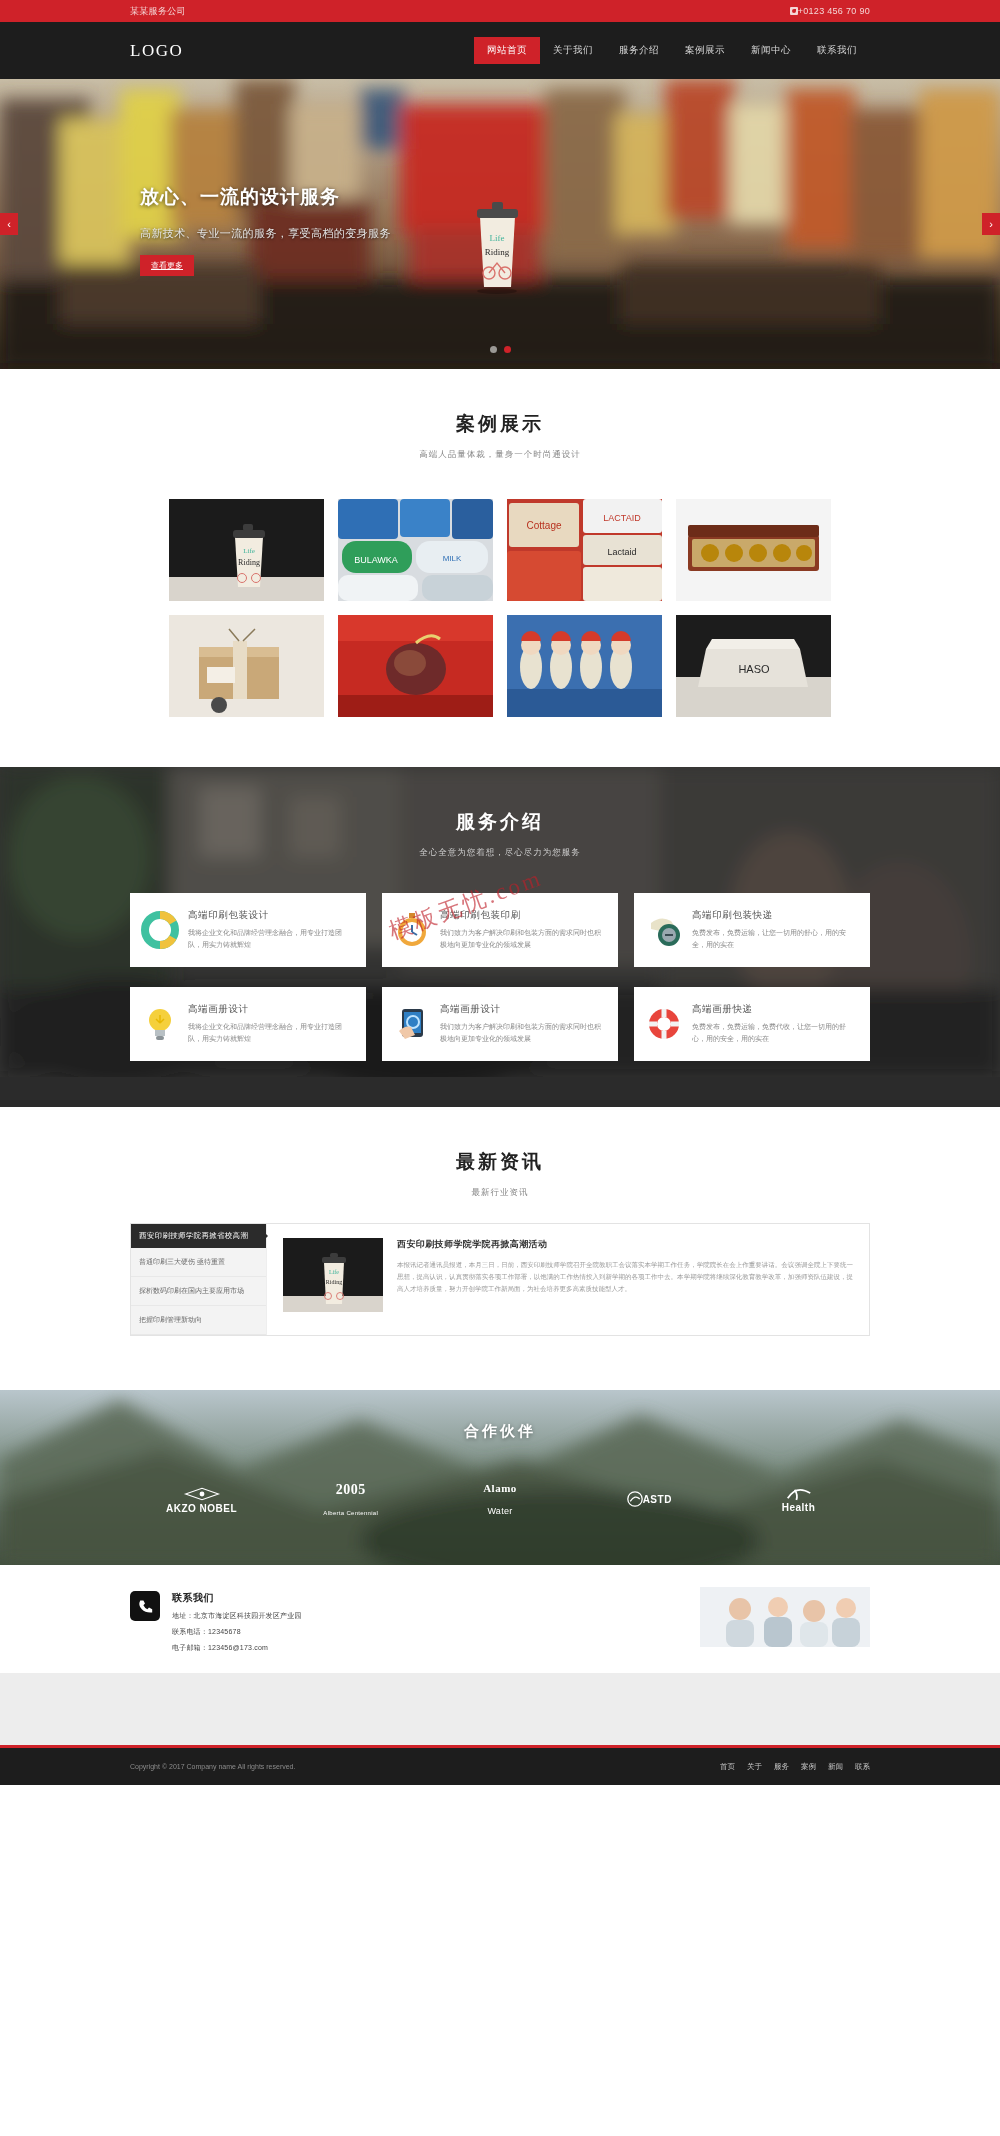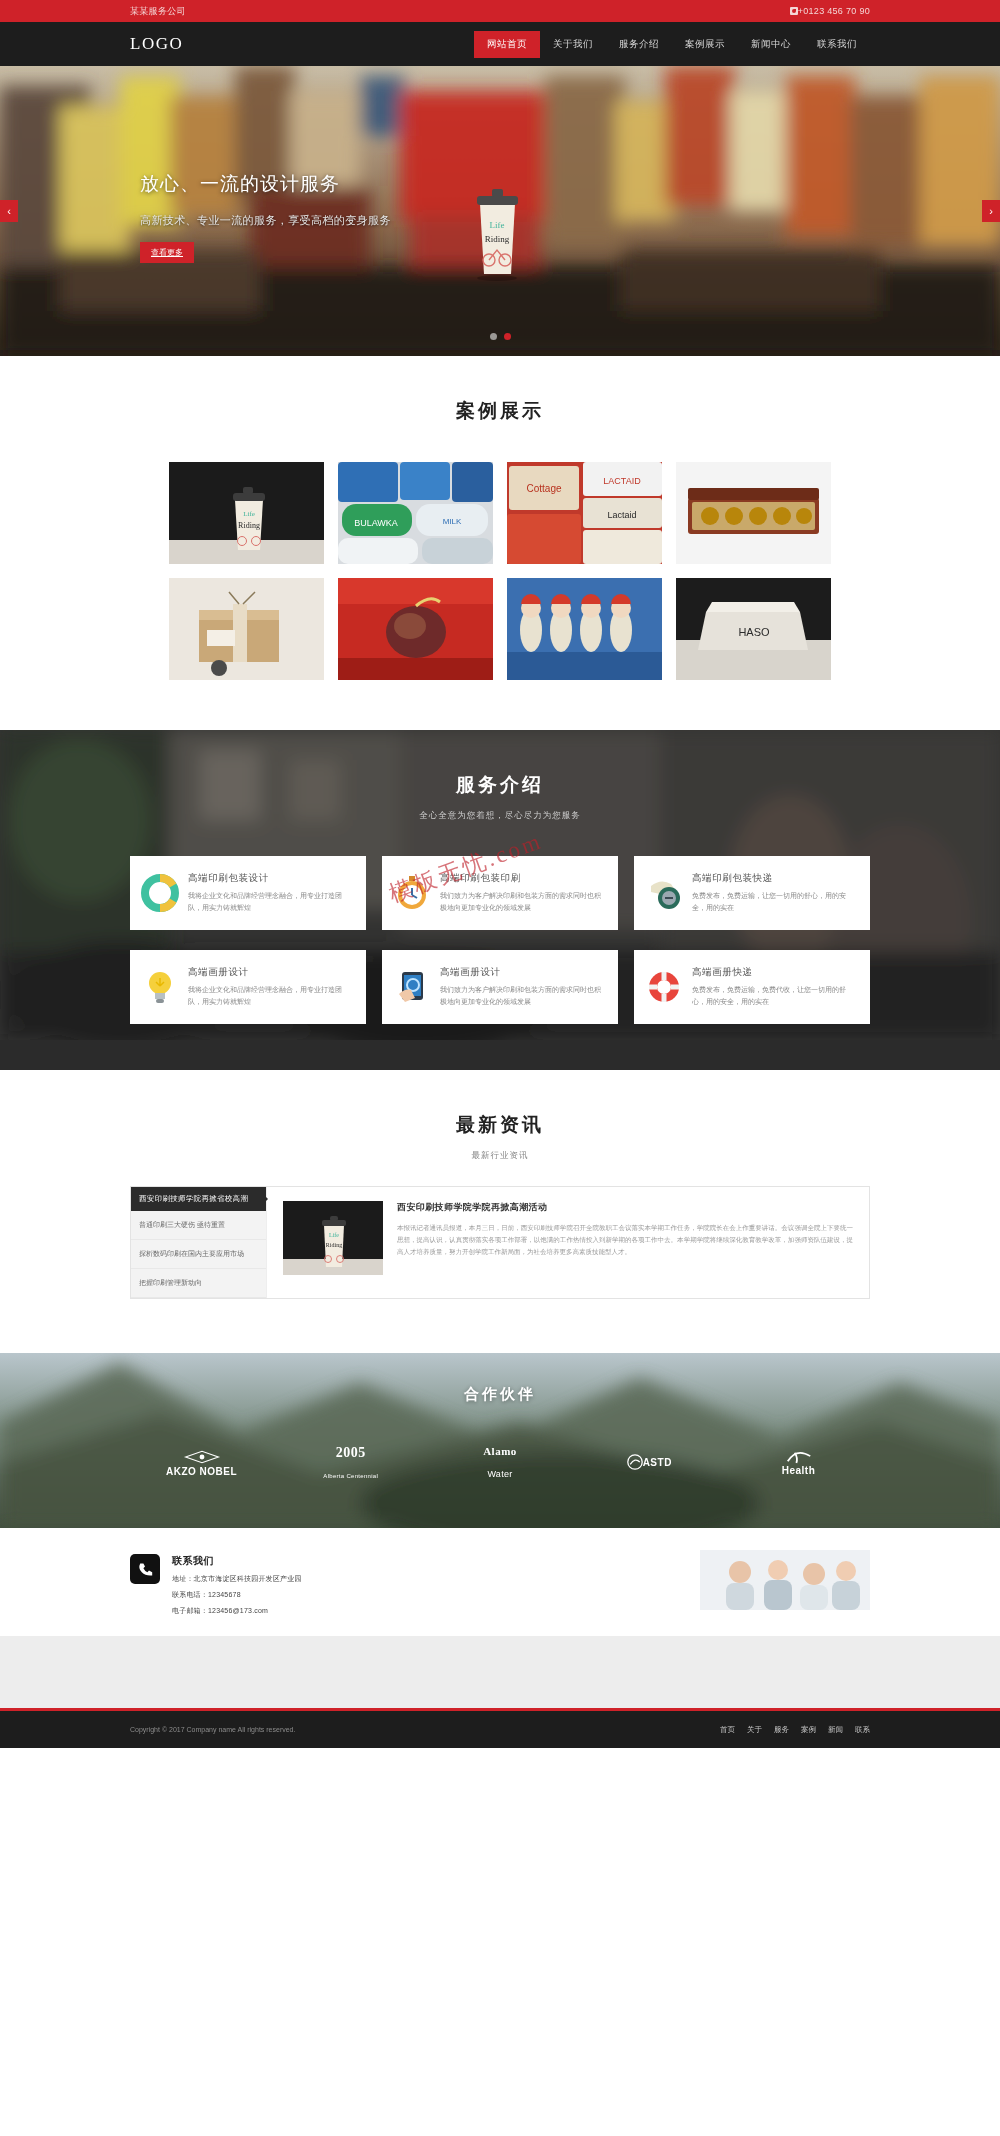--- a/index.html
+++ b/index.html
@@ -13,32 +13,32 @@
 
   
   .topbar { background:#cf2229; height:22px; display:flex; align-items:center; }
   .topbar .inner { display:flex; justify-content:space-between; align-items:center; width:740px; }
   .topbar span { color:#f4d6d6; font-size:9px; letter-spacing:.3px; }
   .topbar .tel { display:flex; align-items:center; }
   .phone-glyph { display:inline-block; width:8px; height:8px; background:#f4d6d6; border-radius:1px; position:relative; }
   .phone-glyph:after { content:""; position:absolute; left:2px; top:2px; width:4px; height:4px; background:#cf2229; border-radius:50% 0 50% 50%; }
 
   
-  .header { background:#1d1d1d; height:44px; display:flex; align-items:center; }
+  .header { background:#1d1d1d; height:57px; display:flex; align-items:center; }
   .header .inner { display:flex; align-items:center; justify-content:space-between; }
   .logo { color:#fff; font-family:"Liberation Serif","DejaVu Serif",serif; font-size:17px; letter-spacing:1.5px; }
   .nav { display:flex; align-items:center; gap:0px; }
   .nav a { color:#d8d8d8; font-size:9.5px; text-decoration:none; padding:7px 13px; display:block; letter-spacing:.5px; }
   .nav a.active { background:#cf2229; color:#fff; }
 
   
   .hero { position:relative; height:290px; overflow:hidden; background:#3a2a20; }
   .hero-bg { position:absolute; inset:0; }
   .hero-txt { position:absolute; left:140px; top:105px; width:300px; }
-  .hero-txt h1 { color:#fff; font-size:19px; font-weight:normal; letter-spacing:1px; text-shadow:0 1px 4px rgba(0,0,0,.6); }
+  .hero-txt h1 { color:#fff; font-size:19px; font-weight:bold; letter-spacing:1px; text-shadow:0 1px 4px rgba(0,0,0,.6); }
   .hero-txt p { color:#e6e6e6; font-size:11px; margin-top:16px; letter-spacing:.4px; text-shadow:0 1px 3px rgba(0,0,0,.7); }
   .hero-btn { display:inline-block; margin-top:14px; background:#cf2229; color:#fff; font-size:8px; padding:5px 11px; }
   .arrow { position:absolute; top:50%; margin-top:-11px; width:18px; height:22px; background:#cf2229; color:#fff;
            display:flex; align-items:center; justify-content:center; font-size:11px; }
   .arrow.l { left:0; } .arrow.r { right:0; }
   .dots { position:absolute; bottom:16px; left:0; right:0; display:flex; justify-content:center; gap:7px; }
   .dots i { width:7px; height:7px; border-radius:50%; background:rgba(255,255,255,.55); display:block; }
   .dots i.on { background:#cf2229; }
   .hero-cup { position:absolute; left:470px; top:120px; width:55px; height:95px; }
 
@@ -200,20 +200,21 @@
 
   <div class="dots">
     <i></i>
     <i class="on"></i>
   </div>
 </div>
 
 <div class="cases wrap">
   <div class="sec-head">
     <h2>案例展示</h2>
+    <p>高端人品量体裁，量身一个时尚通设计</p>
   </div>
 
   <div class="case-grid">
 
     <a class="case-cell" href="#">
       <svg class="ph" viewBox="0 0 155 102">
         <rect width="155" height="102" fill="#1b1b1b"></rect>
         <rect y="78" width="155" height="24" fill="#d9d4cc"></rect>
         <path d="M66 38 L94 38 L91 88 L69 88 Z" fill="#f2ece0"></path>
         <rect x="64" y="31" width="32" height="8" rx="3" fill="#3c3c3c"></rect>

